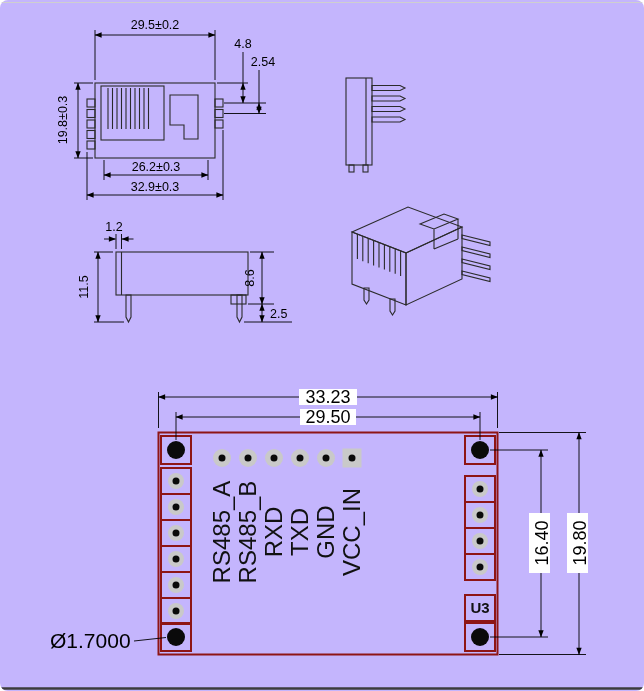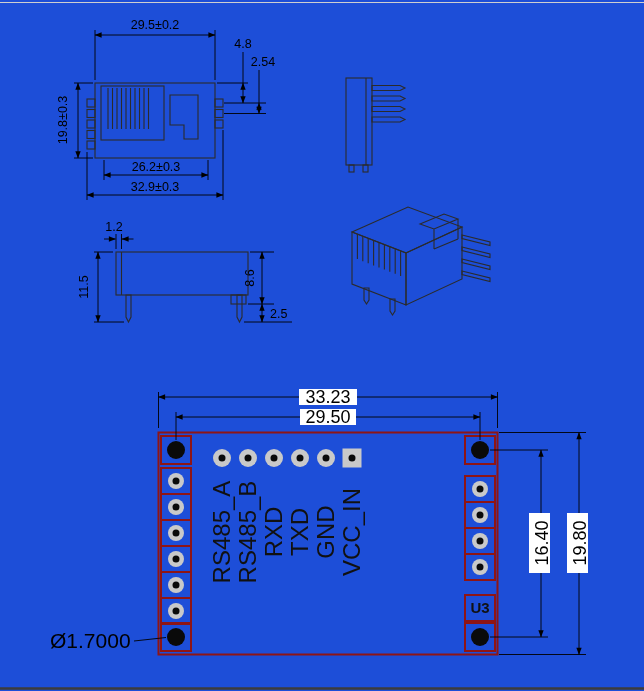--- a/index.html
+++ b/index.html
@@ -1,17 +1,17 @@
 <!DOCTYPE html>
 <html><head>
 <meta charset="utf-8">
 <style>
   html,body{margin:0;padding:0;background:#ffffff;}
-  .page{position:relative;width:644px;height:691px;background:#1d4ed8;overflow:hidden;
-        font-family:"Liberation Sans",sans-serif;}
+  .page{position:relative;width:644px;height:691px;background:#c4b5fd;overflow:hidden;
+        font-family:"Liberation Sans",sans-serif;border-radius:8px;}
   svg{display:block;}
   .draw{stroke:#2b2b2b;stroke-width:1.1;fill:none;stroke-linejoin:miter;}
   .dim{stroke:#000;stroke-width:0.9;fill:none;}
   .dimtext{fill:#000;font-size:12.5px;}
   .fpdim{fill:#000;font-size:18px;}
   .bigdim{fill:#000;font-size:21px;}
   .red{stroke:#8e1515;stroke-width:2;fill:none;}
   .padring{fill:#c9c9c9;}
   .paddot{fill:#0a0a0a;}
   .hole{fill:#0a0a0a;}

